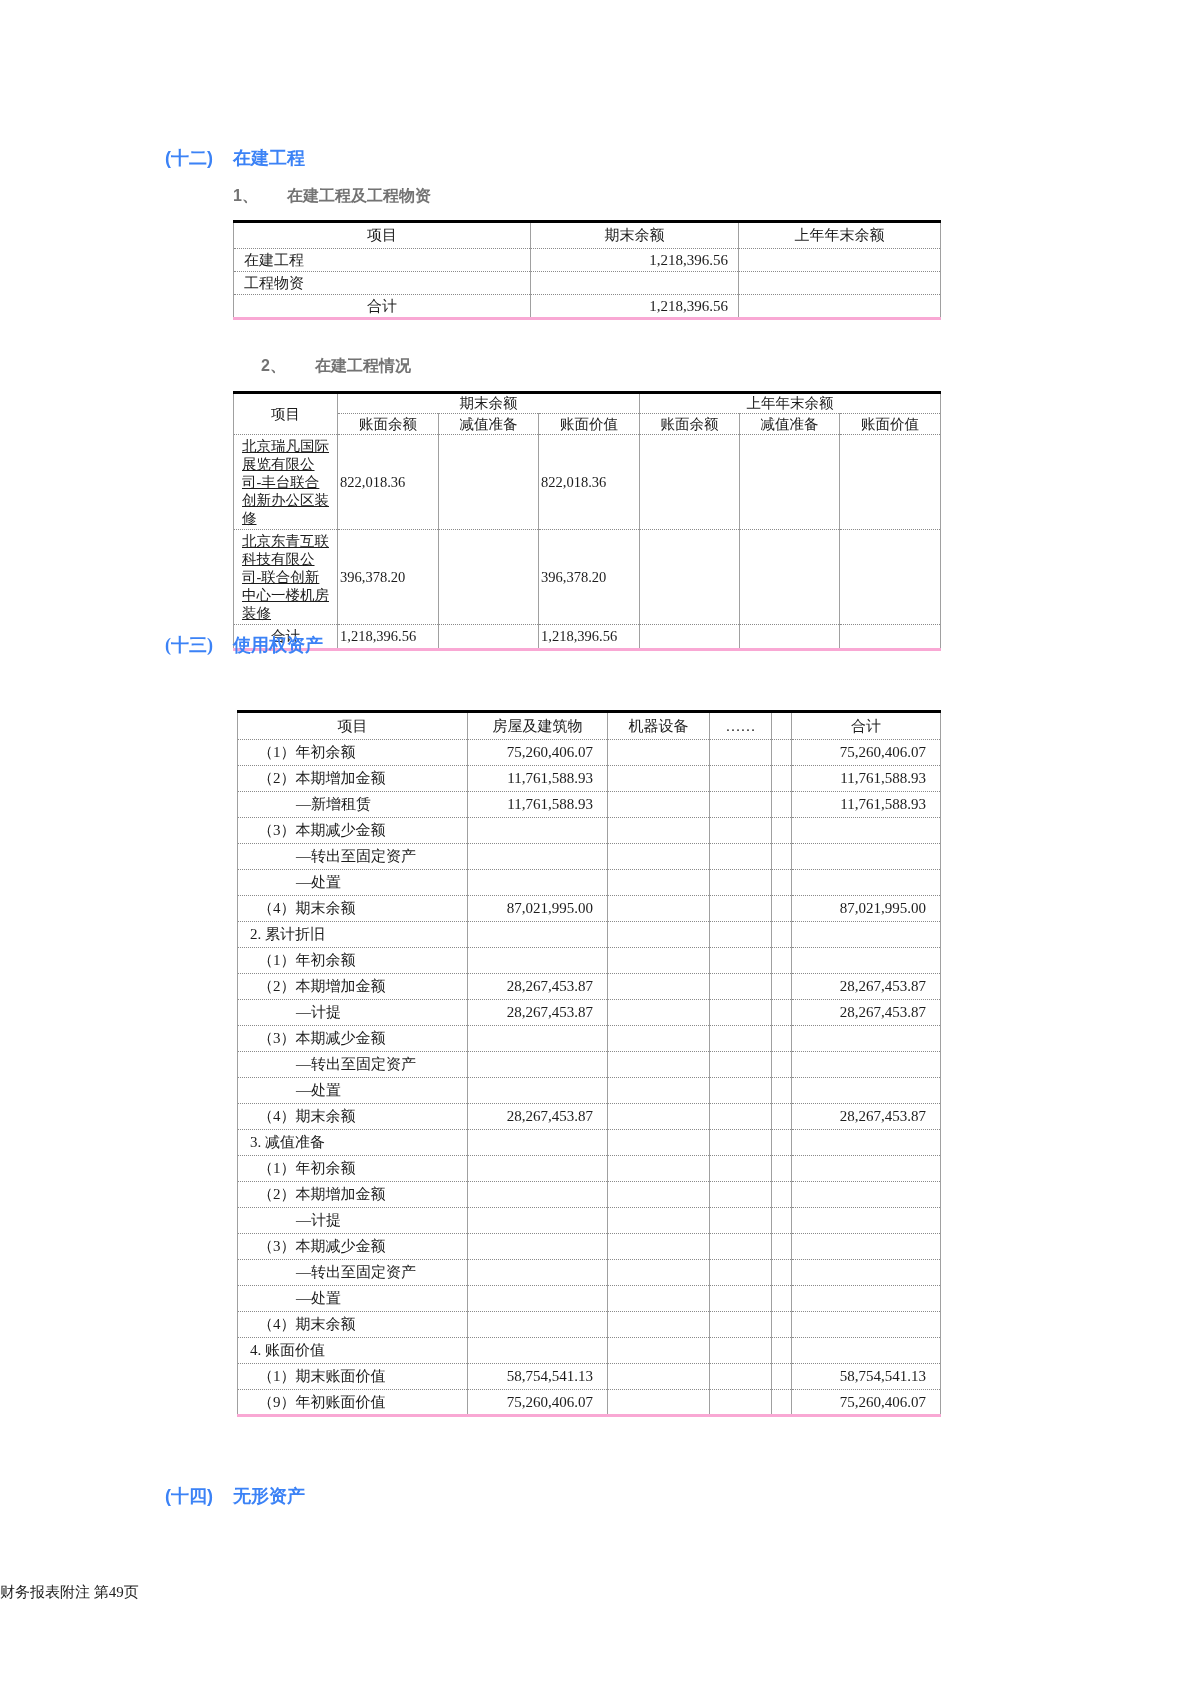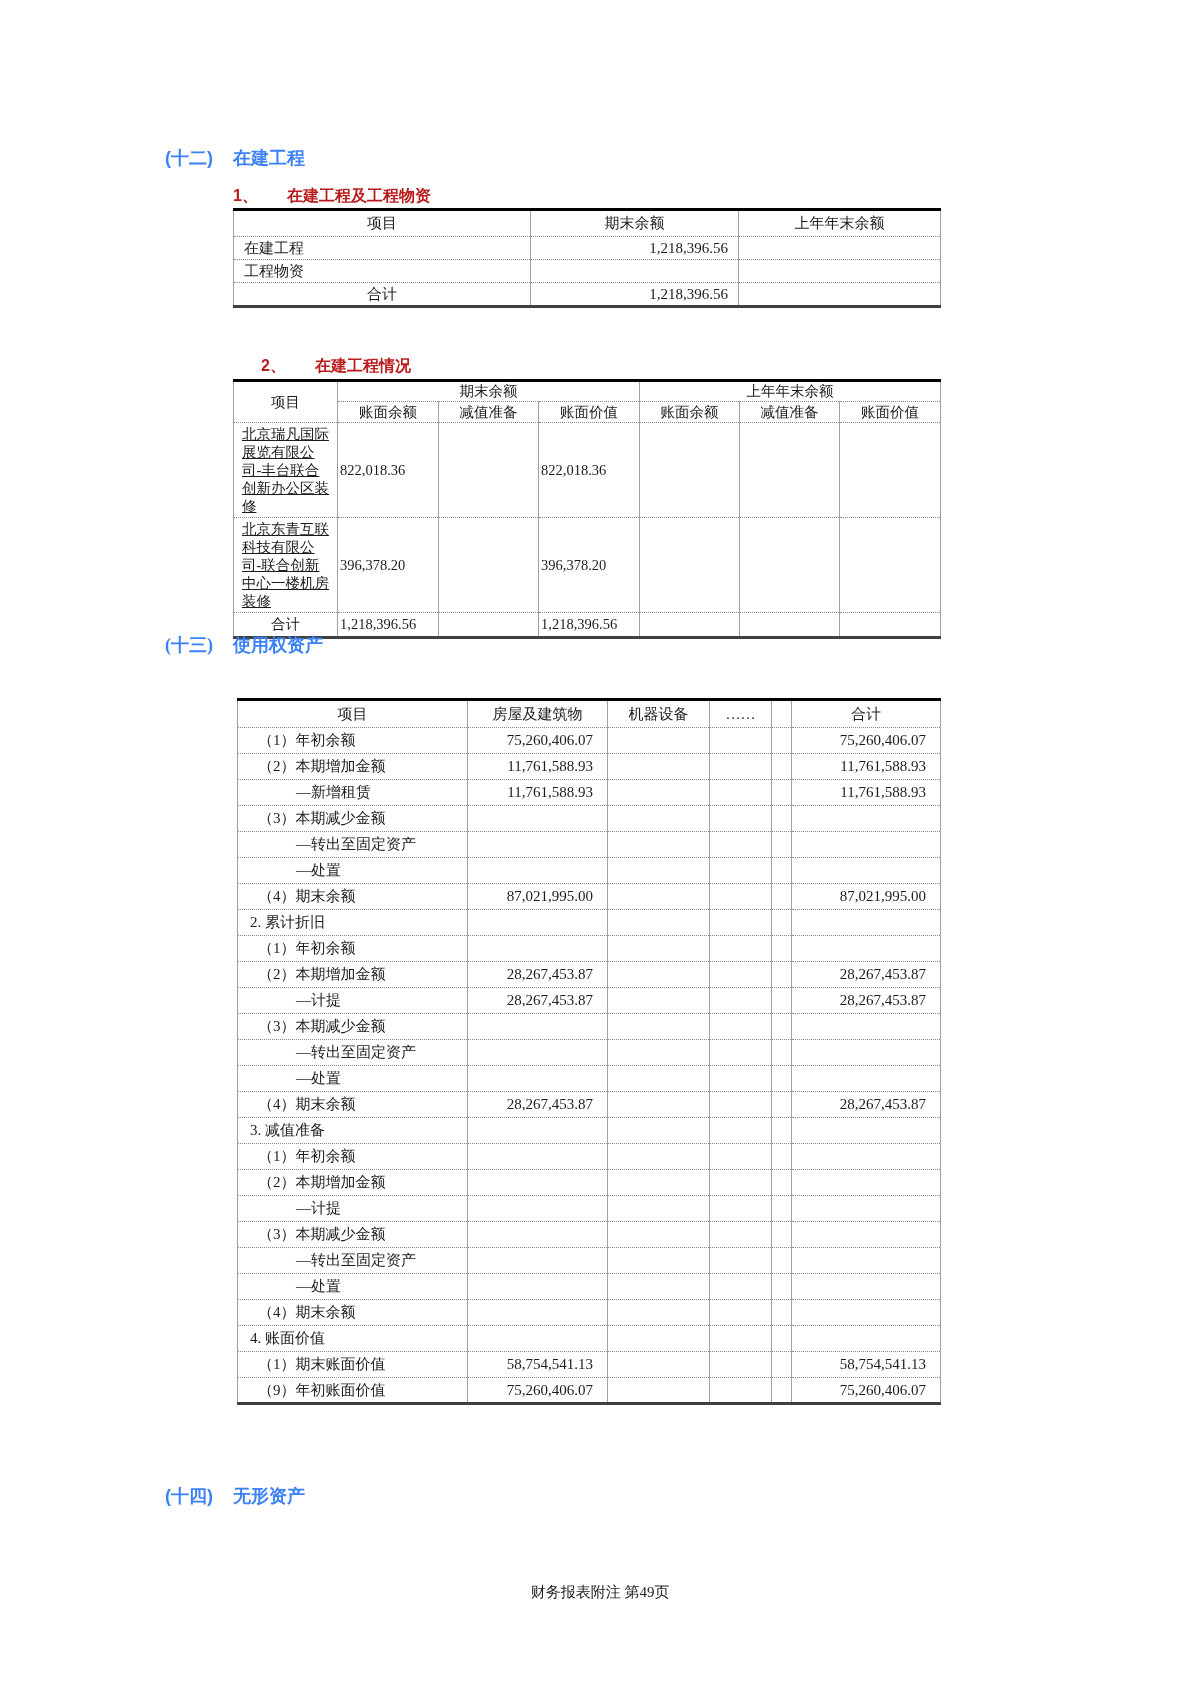--- a/index.html
+++ b/index.html
@@ -16,30 +16,30 @@
   .sec-title {
     position: absolute; left: 165px;
     font-family: "Liberation Sans", "DejaVu Sans", sans-serif;
     font-weight: bold; font-size: 18px; color: #3b82f6;
     white-space: nowrap;
   }
   .sec-no { display: inline-block; width: 68px; }
   .sub-title {
     position: absolute; left: 233px;
     font-family: "Liberation Sans", "DejaVu Sans", sans-serif;
-    font-weight: bold; font-size: 16px; color: #b91c1c;
+    font-weight: bold; font-size: 16px; color: #737373;
     white-space: nowrap;
   }
   .sub-no { display: inline-block; width: 54px; }
 
   
   table {
     position: absolute;
     border-collapse: collapse; table-layout: fixed;
-    border-top: 3px solid #000; border-bottom: 3px solid #404040;
+    border-top: 3px solid #000; border-bottom: 3px solid #f9a8d4; margin-top: 12px;
   }
   td, th {
     border-left: 1px solid #a0a0a0; border-right: 1px solid #a0a0a0;
     border-top: 1px dotted #8a8a8a; border-bottom: 1px dotted #8a8a8a;
     font-weight: normal; vertical-align: middle;
     font-size: 15px; overflow: hidden;
   }
   thead th { text-align: center; }
   .ctr { text-align: center; }
   .lbl { text-align: left; padding: 1px 6px 1px 10px; }
@@ -66,21 +66,21 @@
   #table3 .num { padding-right: 14px; }
 
   #sec12-title { top: 146px; }
   #t1-heading  { top: 186px; }
   #t2-heading  { top: 356px; margin-left: 28px; }
   #sec13-title { top: 633px; font-family: Liberation Serif, serif; }
   #sec14-title { top: 1484px; }
 
   .footer {
     position: absolute; top: 1583px; left: 0; width: 100%;
-    text-align: center; font-size: 15px; color: #222;
+    text-align: left; font-size: 15px; color: #222;
   }
 </style>
 </head>
 <body>
 
 <div class="page">
 
   <div class="sec-title" id="sec12-title">
     <span class="sec-no">(十二)</span><span>在建工程</span>
   </div>

